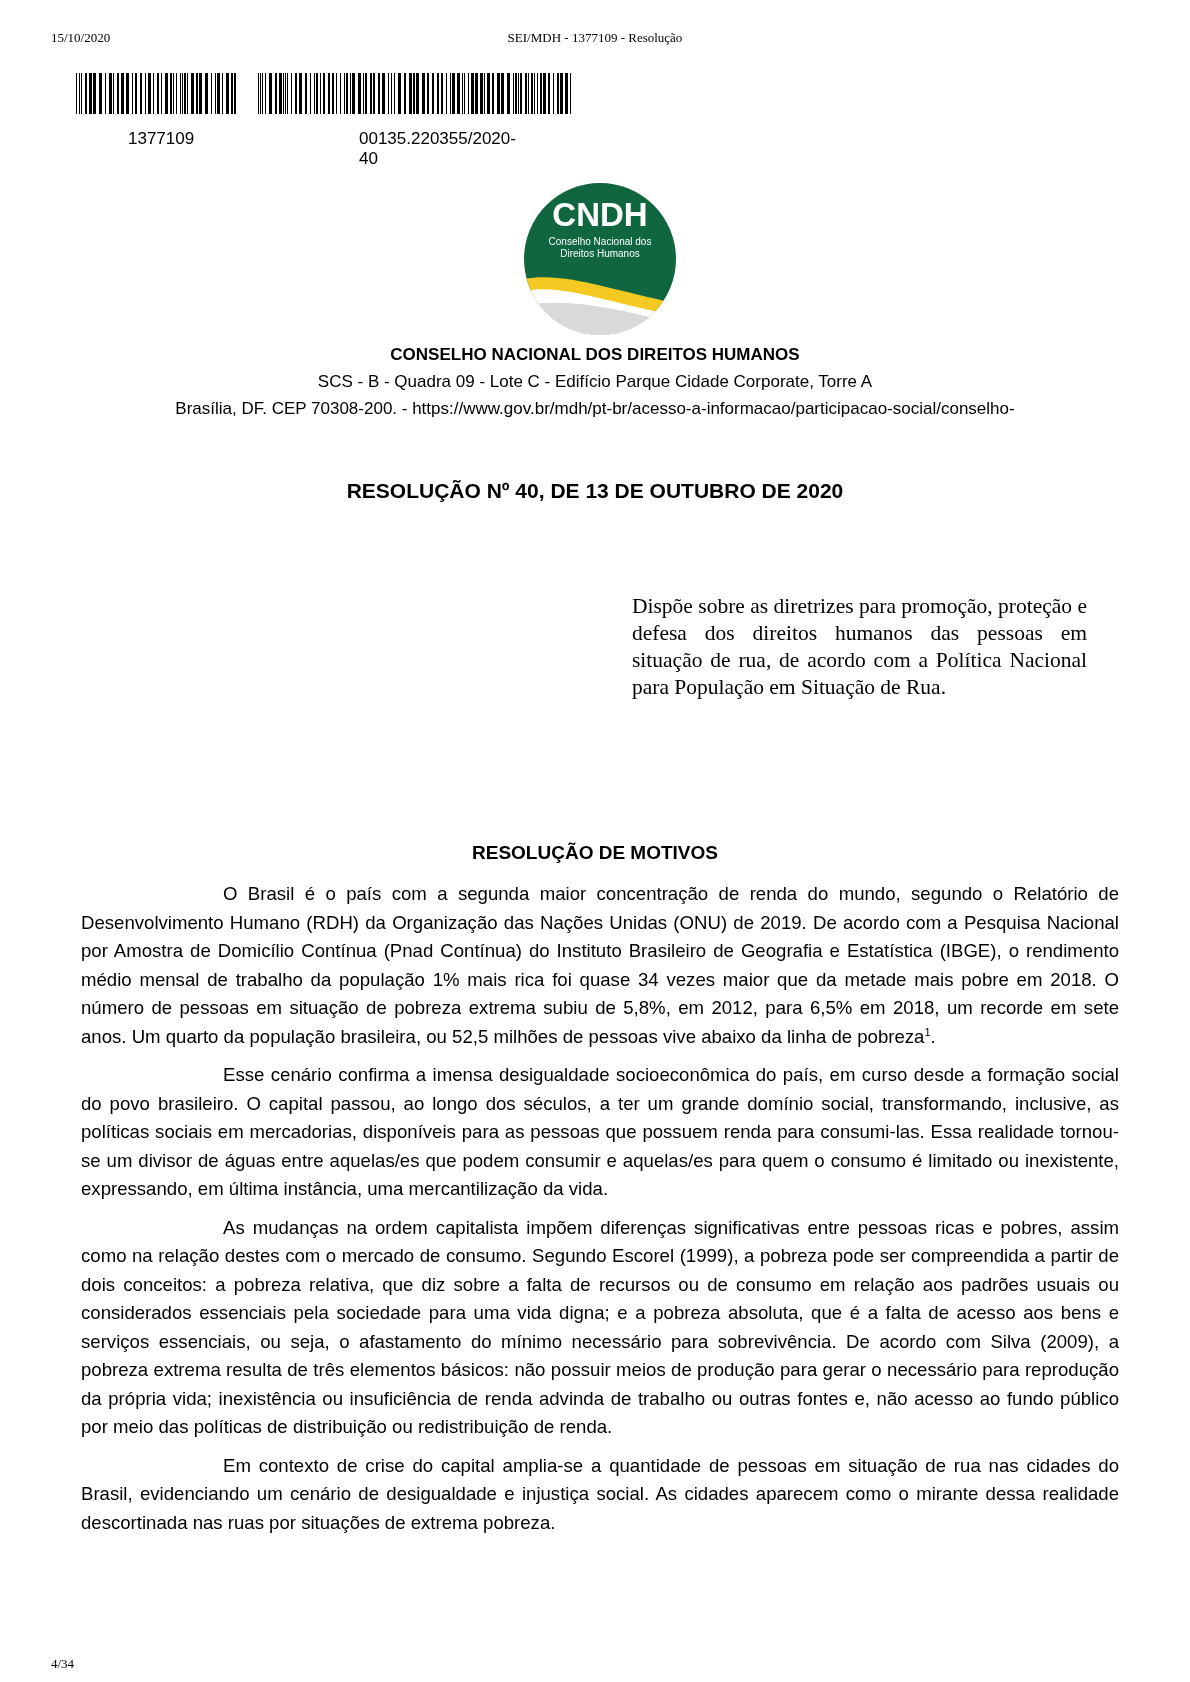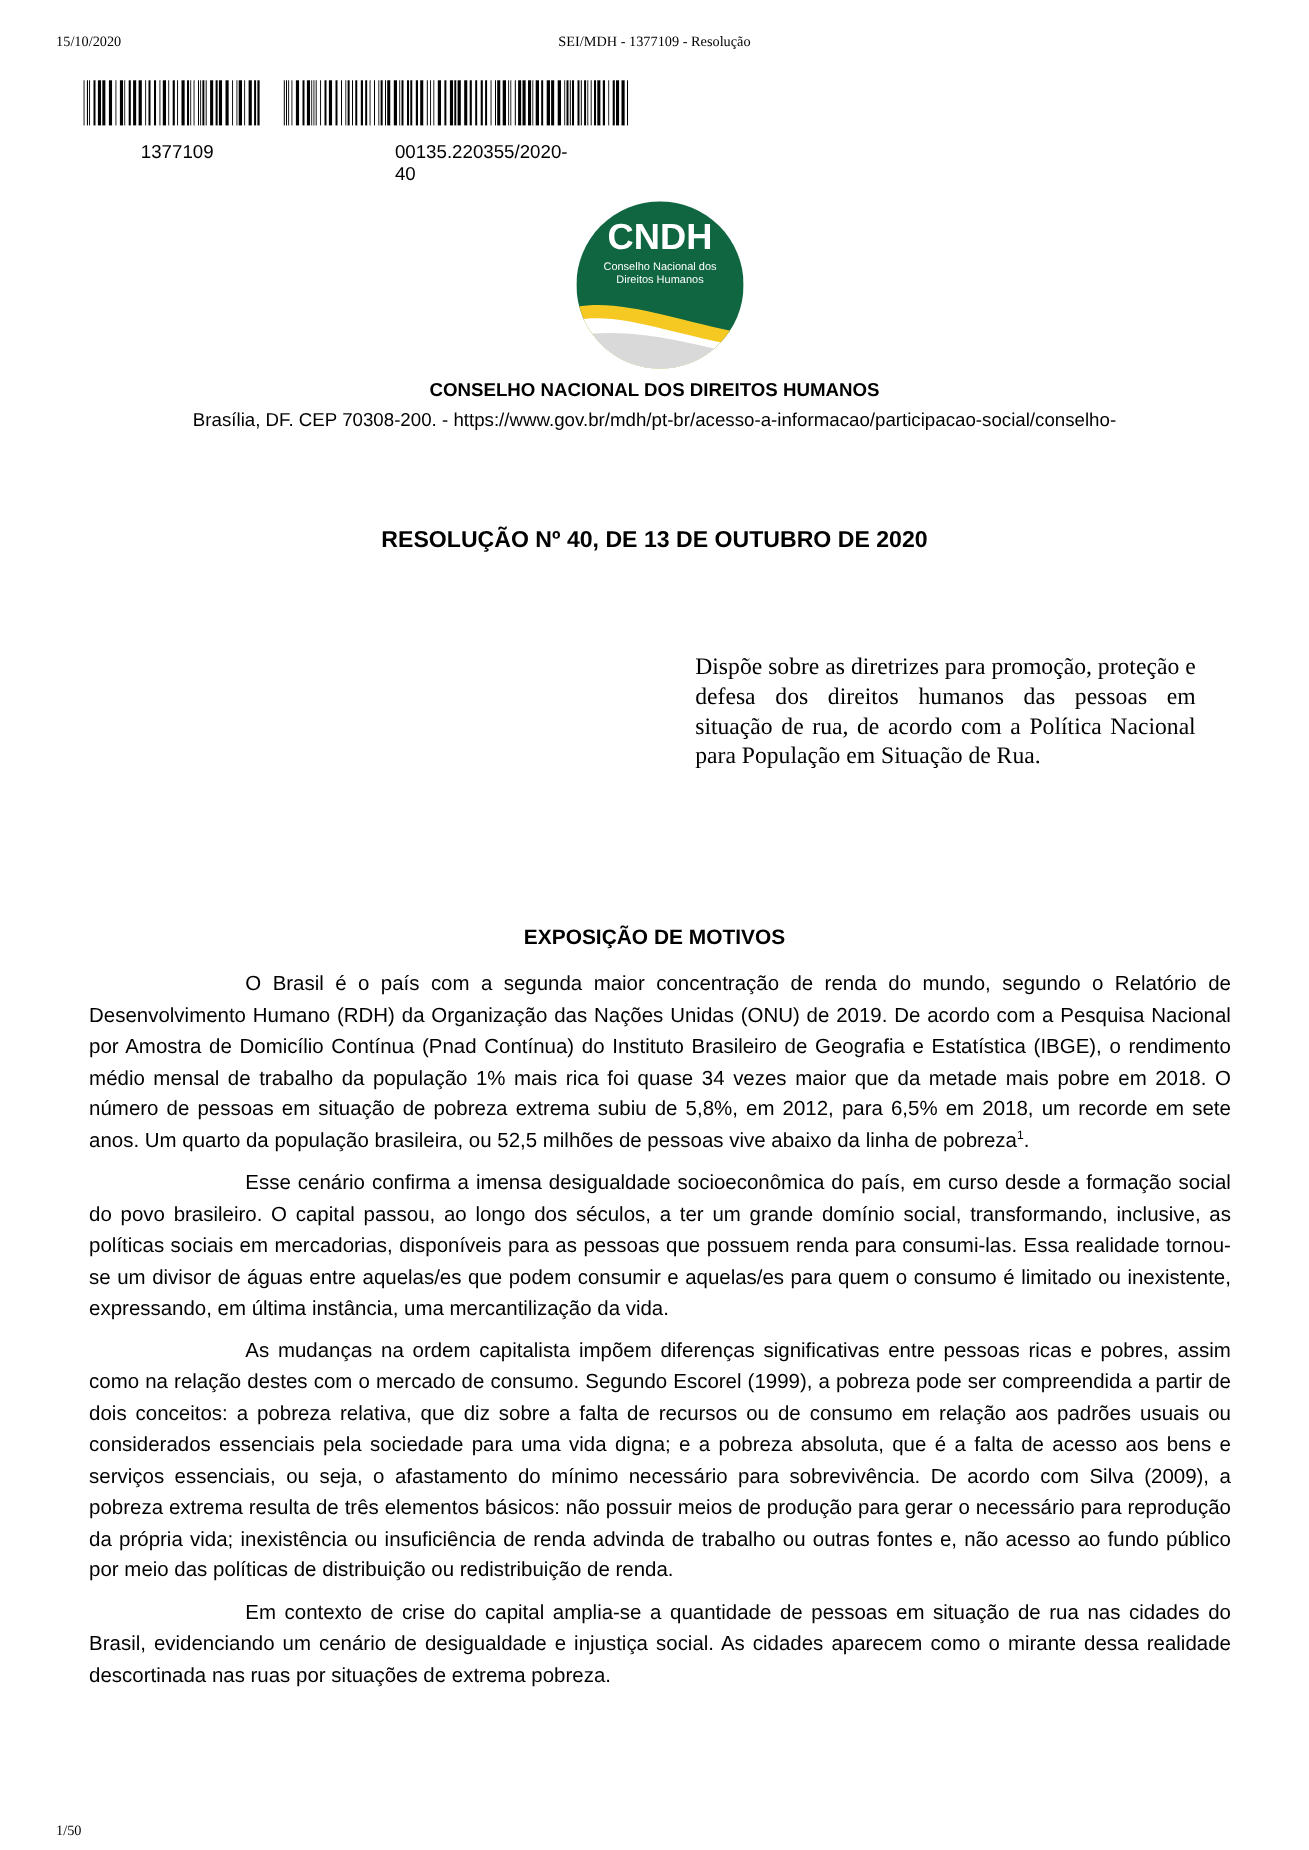--- a/index.html
+++ b/index.html
@@ -292,31 +292,32 @@
       <path d="M0 122 C50 114 100 128 152 140 L152 152 L0 152 Z" fill="#d9d9d9"></path>
     </g>
     <text x="76" y="43" text-anchor="middle" fill="#ffffff" font-family="Liberation Sans, sans-serif" font-weight="bold" font-size="33">CNDH</text>
     <text x="76" y="62" text-anchor="middle" fill="#ffffff" font-family="Liberation Sans, sans-serif" font-size="10">Conselho Nacional dos</text>
     <text x="76" y="74" text-anchor="middle" fill="#ffffff" font-family="Liberation Sans, sans-serif" font-size="10">Direitos Humanos</text>
   </svg>
 </div>
 
 <div class="org">
   <div class="name">CONSELHO NACIONAL DOS DIREITOS HUMANOS</div>
+  <div>SCS - B - Quadra 09 - Lote C - Edifício Parque Cidade Corporate, Torre A</div>
   <div>Brasília, DF. CEP 70308-200. - https://www.gov.br/mdh/pt-br/acesso-a-informacao/participacao-social/conselho-</div>
 </div>
 
 <div class="resolution-title">RESOLUÇÃO Nº 40, DE 13 DE OUTUBRO DE 2020</div>
 
 <div class="ementa">Dispõe sobre as diretrizes para promoção, proteção e defesa dos direitos humanos das pessoas em situação de rua, de acordo com a Política Nacional para População em Situação de Rua.</div>
 
-<div class="section-title">EXPOSIÇÃO DE MOTIVOS</div>
+<div class="section-title">RESOLUÇÃO DE MOTIVOS</div>
 
 <div class="body-text">
   <p><span>O Brasil é o país com a segunda maior concentração de renda do mundo, segundo o Relatório de Desenvolvimento Humano (RDH) da Organização das Nações Unidas (ONU) de 2019. De acordo com a Pesquisa Nacional por Amostra de Domicílio Contínua (Pnad Contínua) do Instituto Brasileiro de Geografia e Estatística (IBGE), o rendimento médio mensal de trabalho da população 1% mais rica foi quase 34 vezes maior que da metade mais pobre em 2018. O número de pessoas em situação de pobreza extrema subiu de 5,8%, em 2012, para 6,5% em 2018, um recorde em sete anos. Um quarto da população brasileira, ou 52,5 milhões de pessoas vive abaixo da linha de pobreza</span><span class="footnote-ref">1</span><span>.</span></p>
   <p>Esse cenário confirma a imensa desigualdade socioeconômica do país, em curso desde a formação social do povo brasileiro. O capital passou, ao longo dos séculos, a ter um grande domínio social, transformando, inclusive, as políticas sociais em mercadorias, disponíveis para as pessoas que possuem renda para consumi-las. Essa realidade tornou-se um divisor de águas entre aquelas/es que podem consumir e aquelas/es para quem o consumo é limitado ou inexistente, expressando, em última instância, uma mercantilização da vida.</p>
   <p>As mudanças na ordem capitalista impõem diferenças significativas entre pessoas ricas e pobres, assim como na relação destes com o mercado de consumo. Segundo Escorel (1999), a pobreza pode ser compreendida a partir de dois conceitos: a pobreza relativa, que diz sobre a falta de recursos ou de consumo em relação aos padrões usuais ou considerados essenciais pela sociedade para uma vida digna; e a pobreza absoluta, que é a falta de acesso aos bens e serviços essenciais, ou seja, o afastamento do mínimo necessário para sobrevivência. De acordo com Silva (2009), a pobreza extrema resulta de três elementos básicos: não possuir meios de produção para gerar o necessário para reprodução da própria vida; inexistência ou insuficiência de renda advinda de trabalho ou  outras fontes e, não acesso ao fundo público por meio das políticas de distribuição ou redistribuição de renda.</p>
   <p>Em contexto de crise do capital amplia-se a quantidade de pessoas em situação de rua nas cidades do Brasil, evidenciando um cenário de desigualdade e injustiça social.  As cidades aparecem como o mirante dessa realidade descortinada nas ruas por situações de extrema pobreza.</p>
 </div>
 
 <div class="print-footer">
-  <span>1/50</span>
+  <span>4/34</span>
 </div>
 
 </body></html>

